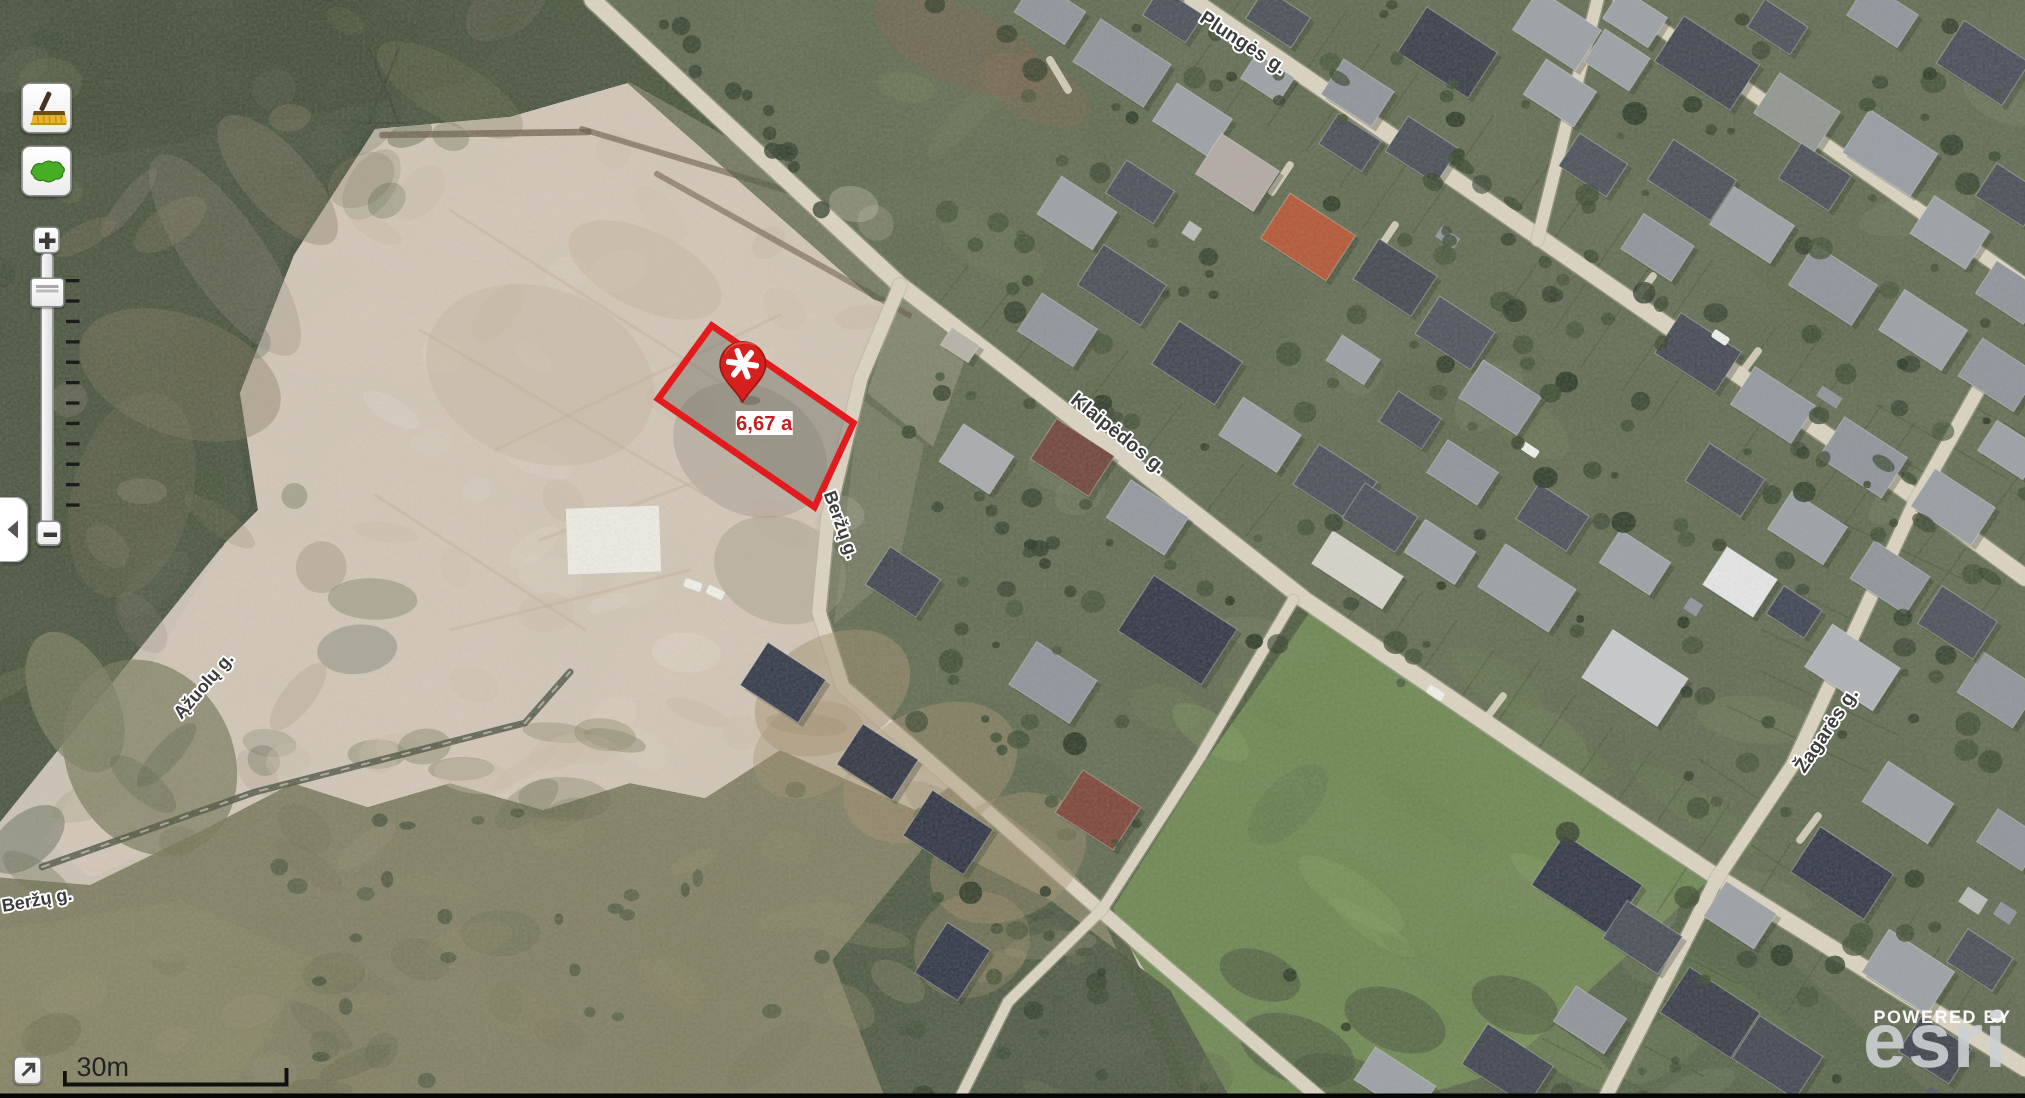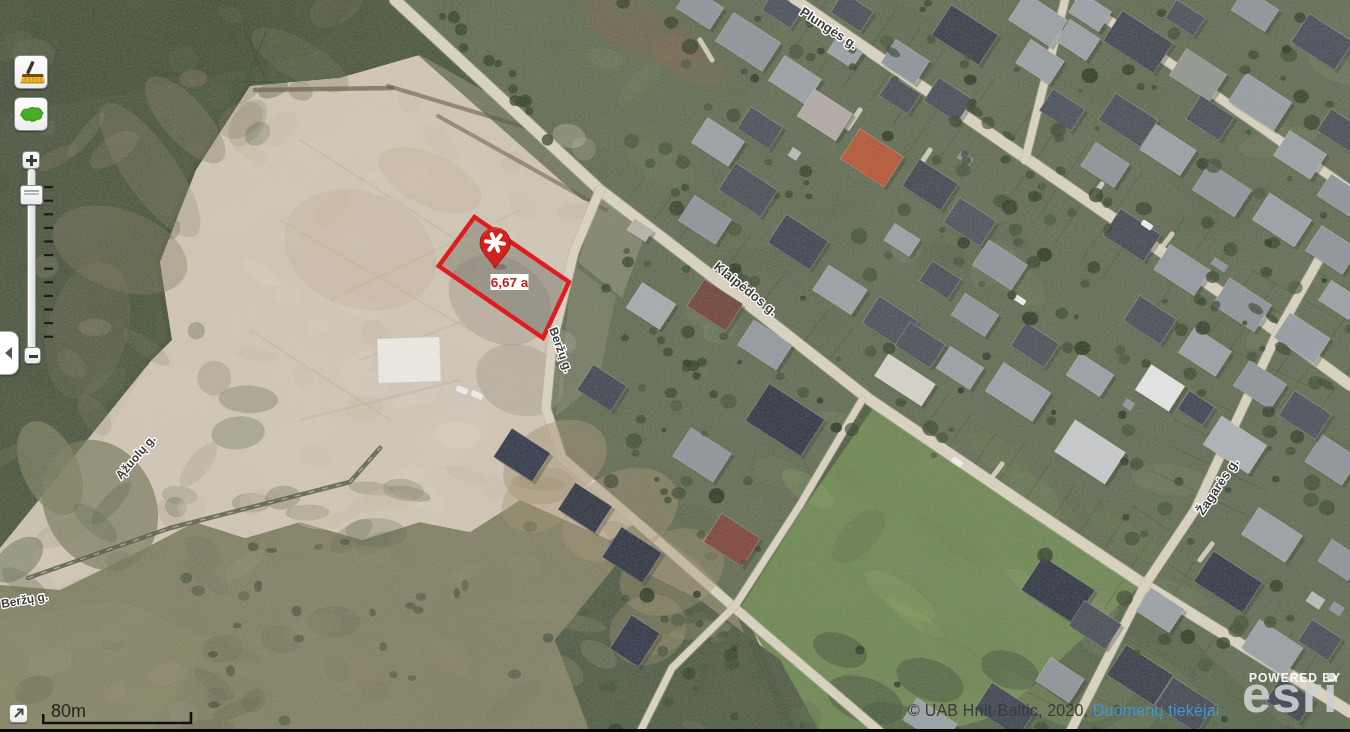--- a/index.html
+++ b/index.html
@@ -972,25 +972,24 @@
   <div style="position:absolute; left:5px; top:15px; width:0; height:0; border-top:6px solid transparent; border-bottom:6px solid transparent; border-right:7px solid #555;"></div>
 </div>
 
 <div class="zbtn" style="left:9px; top:704px; width:19px; height:19px; border-radius:4px;">
   <svg width="15" height="15" viewBox="0 0 15 15" style="position:absolute;left:1px;top:1px;">
     <path d="M4 11 L10.5 4.5" stroke="#444" stroke-width="2"></path>
     <path d="M6 3.5 L11.5 3.5 L11.5 9" fill="none" stroke="#444" stroke-width="2"></path>
   </svg>
 </div>
 
-<div style="position:absolute; left:51px; top:701px; font-size:18px; color:#222;">80m</div>
+<div style="position:absolute; left:51px; top:701px; font-size:18px; color:#222;">30m</div>
 <svg style="position:absolute; left:42px; top:710px;" width="152" height="15" viewBox="0 0 152 15">
   <path d="M1.2 4 L1.2 13 L149 13 L149 2 " fill="none" stroke="#111" stroke-width="2.6"></path>
 </svg>
 
-<div style="position:absolute; left:908px; top:702px; font-size:16px; letter-spacing:0.2px; color:#3a3a3a;">© UAB Hnit-Baltic, 2020, <span style="color:#4596d1;">Duomenų tiekėjai</span></div>
 
 <div style="position:absolute; left:1249px; top:671px; font-size:12px; font-weight:bold; letter-spacing:1px; color:#ffffff; opacity:0.95;">POWERED BY</div>
 <div style="position:absolute; left:1327px; top:673px; width:9px; height:9px; border-radius:50%; background:#fff; opacity:0.92;"></div>
 <div style="position:absolute; left:1242px; top:664px; font-size:52px; font-weight:bold; color:#ccd0d3; opacity:0.9; letter-spacing:1px;">esri</div>
 
 <div style="position:absolute; left:0; top:729px; width:1350px; height:3px; background:#050505;"></div>
 </div>
 
 </body></html>

